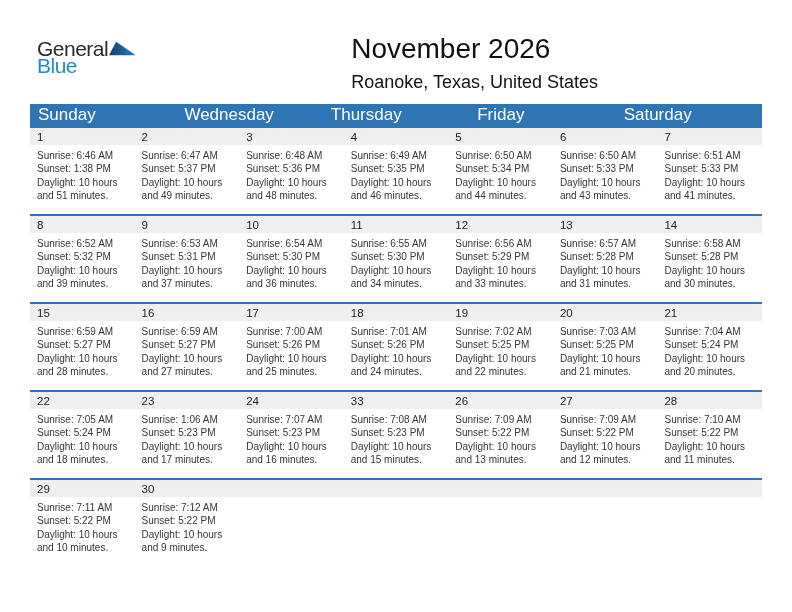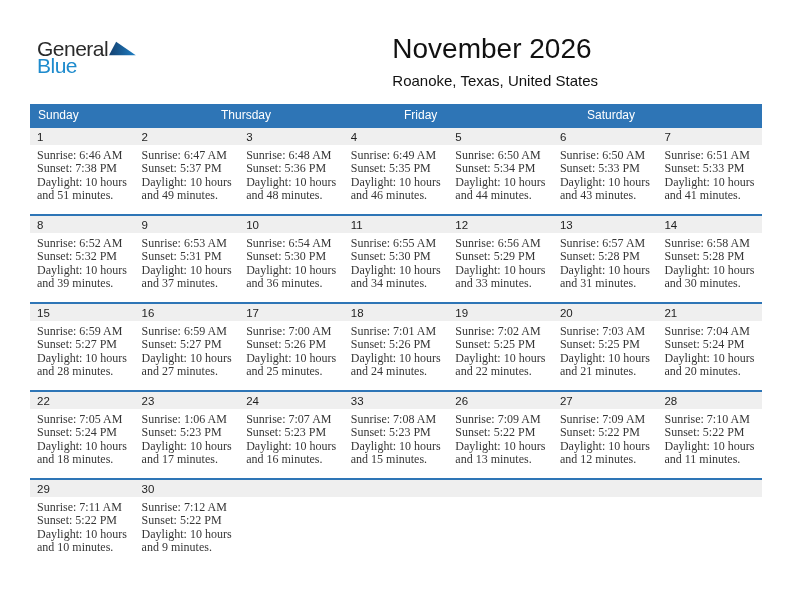--- a/index.html
+++ b/index.html
@@ -18,33 +18,33 @@
   .logo{position:absolute;left:37px;top:39px;width:99px;cursor:pointer;}
   .logo-line1{display:flex;align-items:flex-end;}
   .logo-general{font-size:21px;letter-spacing:-0.5px;color:#2A2A2A;line-height:20px;}
   .logo-tri{margin-left:1px;margin-bottom:2px;display:block;}
   .logo-blue{font-size:21px;letter-spacing:-0.5px;color:var(--logo-blue,#1E8BCD);
     text-align:left;margin-top:-5px;padding-right:2px;}
 
   
   .titles{position:absolute;right:30px;top:33px;}
   .page-title{font-size:28px;font-weight:400;color:#111;line-height:32px;}
-  .page-subtitle{font-size:15px;font-weight:500;color:#111;margin-top:7px;}
+  .page-subtitle{font-size:18px;font-weight:500;color:#111;margin-top:7px;}
 
   
   .calendar{position:absolute;left:30px;top:104px;width:732px;}
   .weekday-row{display:flex;height:22px;background:var(--header-blue,#2E75B6);}
-  .weekday{flex:1 1 0;color:#fff;font-size:12px;line-height:22px;padding-left:8px;
+  .weekday{flex:1 1 0;color:#fff;font-size:17px;line-height:22px;padding-left:8px;
     white-space:nowrap;overflow:hidden;}
   .week-row{display:flex;border-top:2px solid var(--header-blue,#2E75B6);height:88px;}
   .cell{flex:1 1 0;overflow:hidden;}
   .num{height:17px;background:var(--band-gray,#EFEFEF);font-size:11.5px;
     padding:2px 0 0 7px;color:var(--num-dark,#1E1E1E);line-height:14px;}
-  .cellbody{padding:4px 4px 0 7px;font-size:12px;line-height:13.4px;
-    color:var(--text-dark,#363636);font-family:Liberation Serif, serif;}
+  .cellbody{padding:4px 4px 0 7px;font-size:10px;line-height:13.4px;
+    color:var(--text-dark,#363636);}
   .cellbody div{white-space:nowrap;}
 </style>
 </head>
 <body>
 
 <div class="page">
 
   <div class="logo">
     <div class="logo-line1">
       <span class="logo-general">General</span>
@@ -62,31 +62,32 @@
   </div>
 
   <div class="titles">
     <div class="page-title">November 2026</div>
     <div class="page-subtitle">Roanoke, Texas, United States</div>
   </div>
 
   <div class="calendar">
     <div class="weekday-row">
         <div class="weekday">Sunday</div>
+        <div class="weekday">Wednesday</div>
         <div class="weekday">Thursday</div>
         <div class="weekday">Friday</div>
         <div class="weekday">Saturday</div>
       </div>
     <div>
         <div class="week-row">
           <div class="cell">
             <div class="num">1</div>
             <div class="cellbody">
               <div>Sunrise: 6:46 AM</div>
-              <div>Sunset: 7:38 PM</div>
+              <div>Sunset: 1:38 PM</div>
               <div>Daylight: 10 hours</div>
               <div>and 51 minutes.</div>
             </div>
           </div>
           <div class="cell">
             <div class="num">2</div>
             <div class="cellbody">
               <div>Sunrise: 6:47 AM</div>
               <div>Sunset: 5:37 PM</div>
               <div>Daylight: 10 hours</div>

